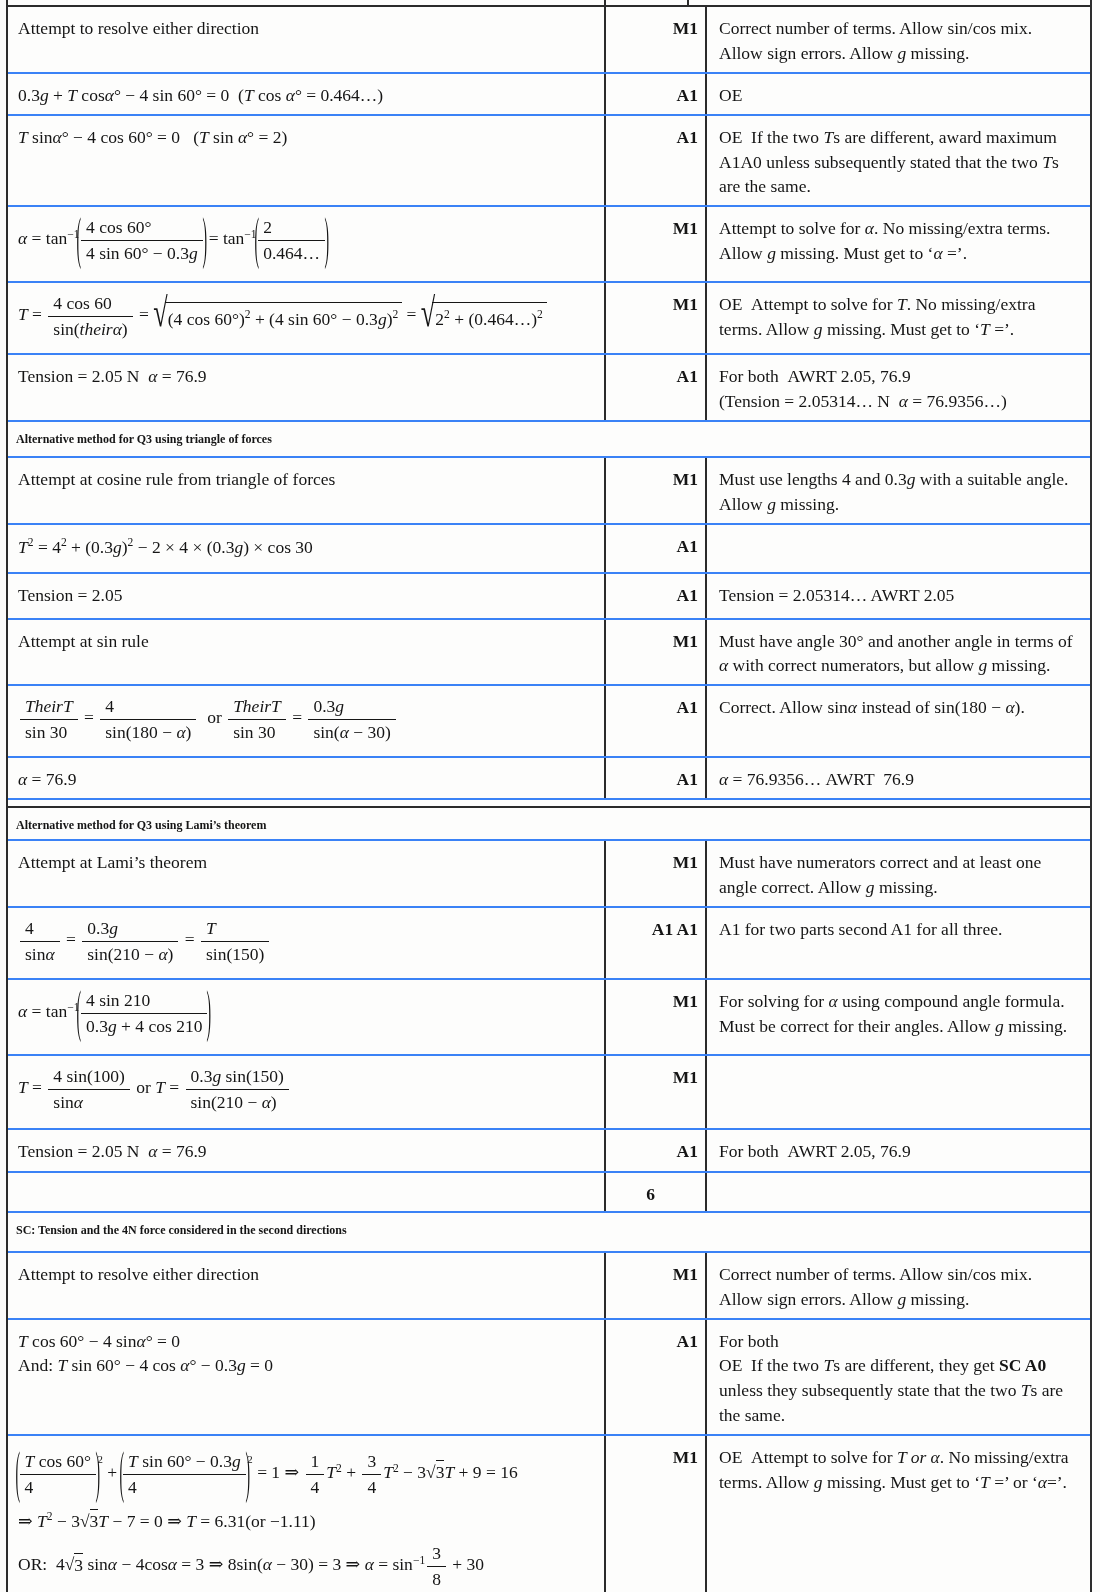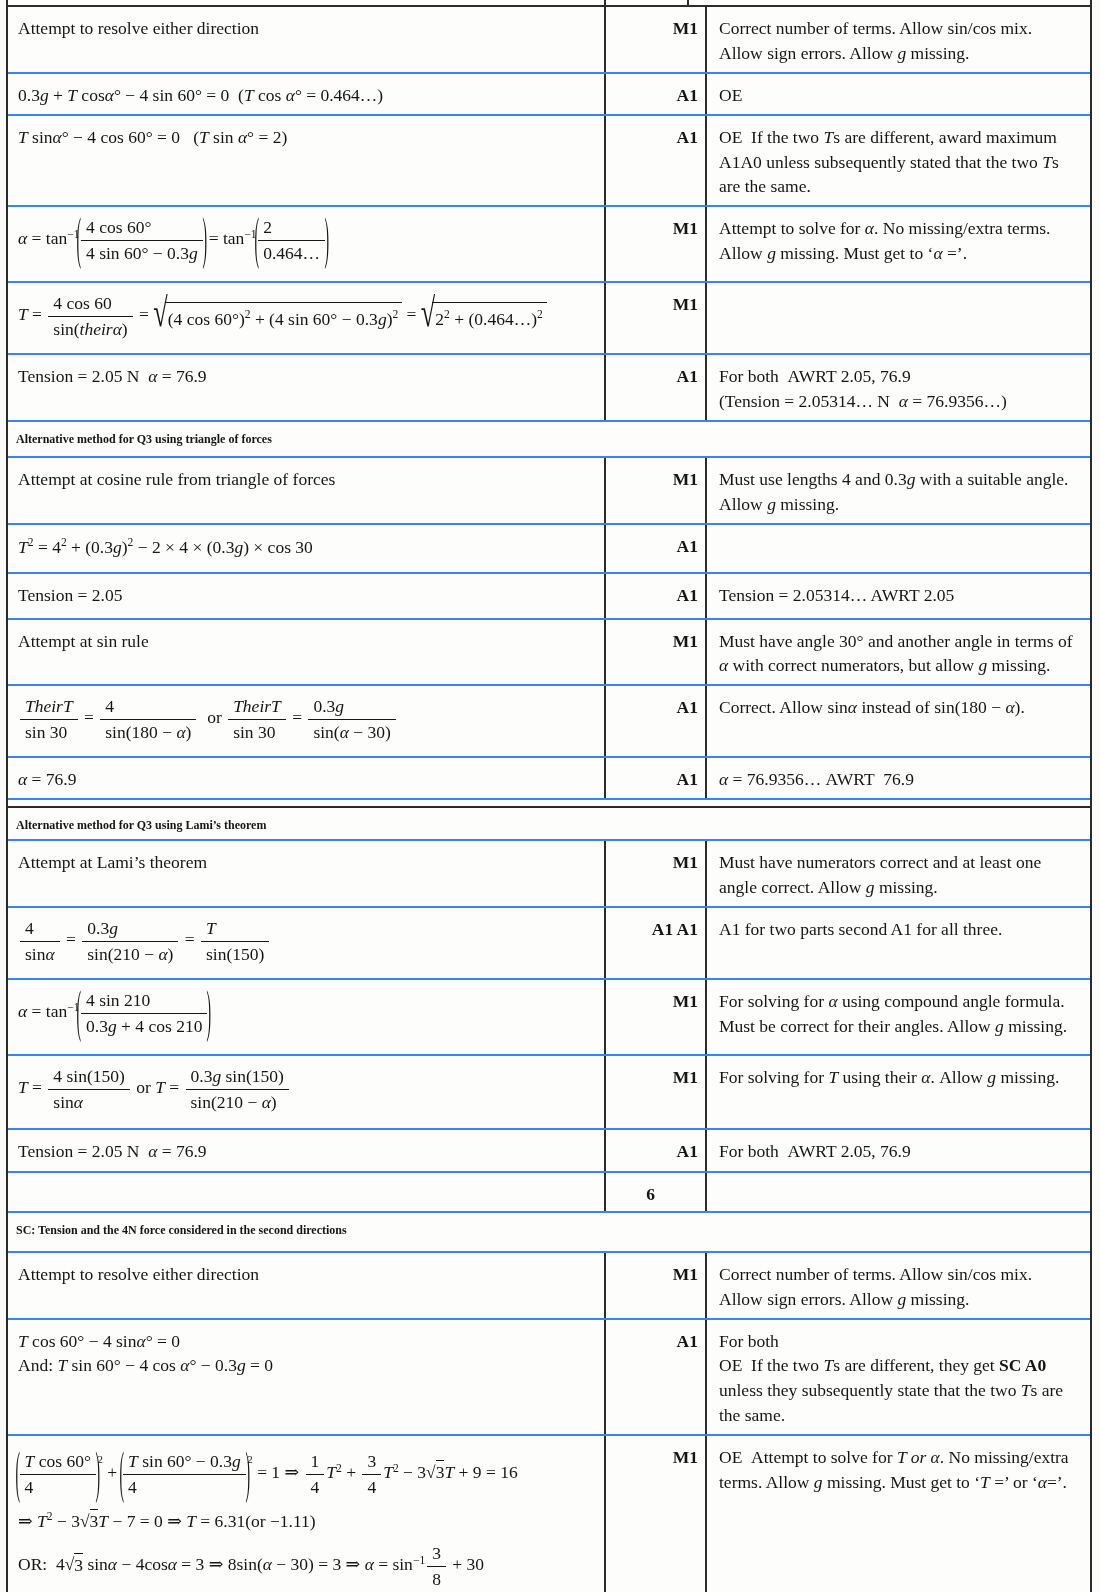--- a/index.html
+++ b/index.html
@@ -99,20 +99,21 @@
 
     <div class="row" style="min-height:76px">
       <div class="c-work"><i>α</i> = tan<sup>−1</sup><span class="bp">(</span><span class="frac"><span class="n">4 cos 60°</span><span class="d">4 sin 60° − 0.3<i>g</i></span></span><span class="bp">)</span> = tan<sup>−1</sup><span class="bp">(</span><span class="frac"><span class="n">2</span><span class="d">0.464…</span></span><span class="bp">)</span></div>
       <div class="c-mark">M1</div>
       <div class="c-comment">Attempt to solve for <i>α</i>. No missing/extra terms. Allow <i>g</i> missing. Must get to ‘<i>α</i> =’.</div>
     </div>
 
     <div class="row" style="min-height:72px">
       <div class="c-work"><i>T</i> = <span class="frac"><span class="n">4 cos 60</span><span class="d">sin(<i>theirα</i>)</span></span> = <span class="sqrt"><span class="rad">√</span><span class="vinc">(4 cos 60°)<sup>2</sup> + (4 sin 60° − 0.3<i>g</i>)<sup>2</sup></span></span> = <span class="sqrt"><span class="rad">√</span><span class="vinc">2<sup>2</sup> + (0.464…)<sup>2</sup></span></span></div>
       <div class="c-mark">M1</div>
+      <div class="c-comment">OE&nbsp;&nbsp;Attempt to solve for <i>T</i>. No missing/extra terms. Allow <i>g</i> missing. Must get to ‘<i>T</i> =’.</div>
     </div>
 
     <div class="row" style="min-height:62px">
       <div class="c-work">Tension = 2.05 N&nbsp;&nbsp;<i>α</i> = 76.9</div>
       <div class="c-mark">A1</div>
       <div class="c-comment">For both&nbsp;&nbsp;AWRT 2.05, 76.9<br>(Tension = 2.05314… N&nbsp;&nbsp;<i>α</i> = 76.9356…)</div>
     </div>
 
     <div class="row section" style="min-height:36px">
       <span>Alternative method for Q3 using triangle of forces</span>
@@ -172,23 +173,22 @@
       <div class="c-comment">A1 for two parts second A1 for all three.</div>
     </div>
 
     <div class="row" style="min-height:76px">
       <div class="c-work"><i>α</i> = tan<sup>−1</sup><span class="bp">(</span><span class="frac"><span class="n">4 sin 210</span><span class="d">0.3<i>g</i> + 4 cos 210</span></span><span class="bp">)</span></div>
       <div class="c-mark">M1</div>
       <div class="c-comment">For solving for <i>α</i> using compound angle formula. Must be correct for their angles. Allow <i>g</i> missing.</div>
     </div>
 
     <div class="row" style="min-height:74px">
-      <div class="c-work"><i>T</i> = <span class="frac"><span class="n">4 sin(150)</span><span class="d">sin<i>α</i></span></span> or <i>T</i> = <span class="frac"><span class="n">0.3<i>g</i> sin(150)</span><span class="d">sin(210 − <i>α</i>)</span></span></div>
-      <div class="c-mark">M1</div>
-      <div class="c-comment">For solving for <i>T</i> using their <i>α</i>. Allow <i>g</i> missing.</div>
+      <div class="c-work"><i>T</i> = <span class="frac"><span class="n">4 sin(100)</span><span class="d">sin<i>α</i></span></span> or <i>T</i> = <span class="frac"><span class="n">0.3<i>g</i> sin(150)</span><span class="d">sin(210 − <i>α</i>)</span></span></div>
+      <div class="c-mark">M1</div>
     </div>
 
     <div class="row" style="min-height:43px">
       <div class="c-work">Tension = 2.05 N&nbsp;&nbsp;<i>α</i> = 76.9</div>
       <div class="c-mark">A1</div>
       <div class="c-comment">For both&nbsp;&nbsp;AWRT 2.05, 76.9</div>
     </div>
 
     <div class="row total" style="min-height:38px">
       <div class="c-work"></div>

